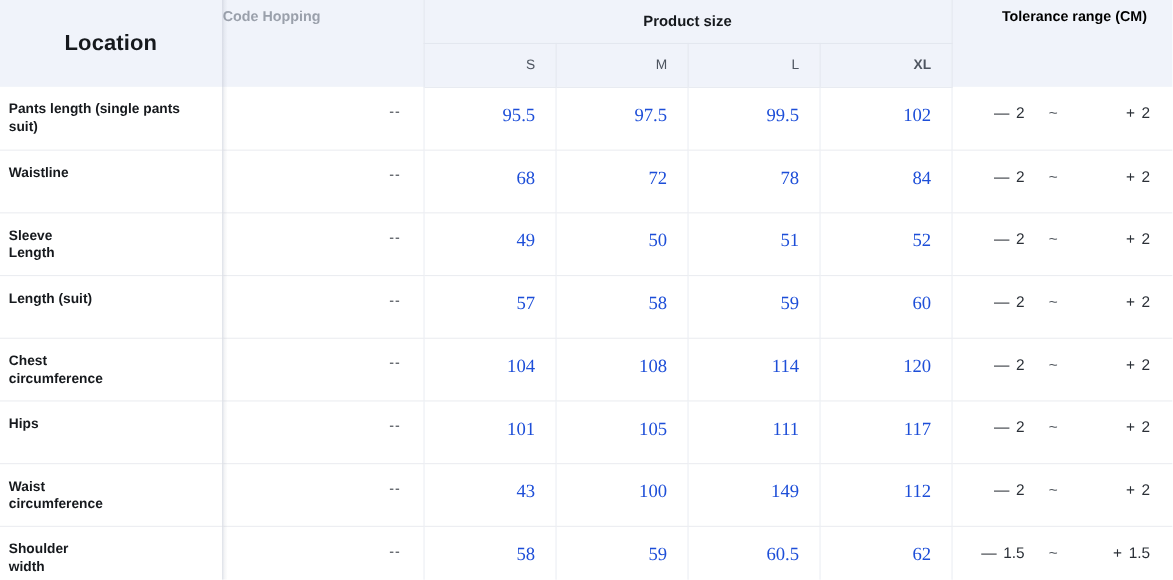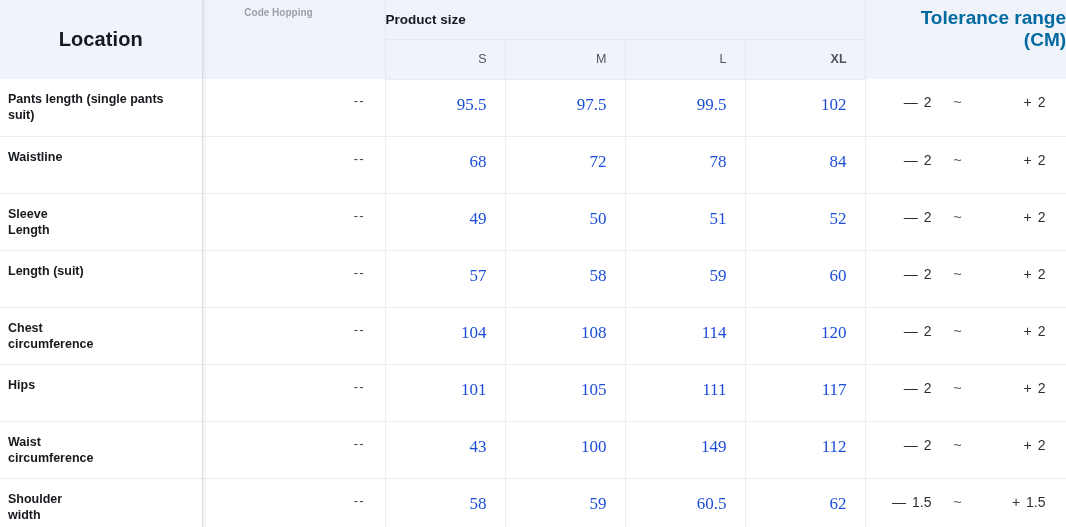--- a/index.html
+++ b/index.html
@@ -43,44 +43,44 @@
     height: 72px;
     font-size: 20px;
     color: #16191d;
     vertical-align: middle;
     border-right: 1px solid #e3e7ef;
     letter-spacing: .1px;
   }
 
   .hd-code {
     height: 72px;
-    font-size: 10px;
+    font-size: 13px;
     color: #9aa0ab;
-    text-align: center;
+    text-align: left;
     vertical-align: top;
     padding: 6px 30px 0 0;
     line-height: 1.32;
     border-right: 1px solid #e3e7ef;
   }
 
   .hd-productsize {
     height: 36px;
     font-size: 13.5px;
     color: #16191d;
-    text-align: left;
+    text-align: center;
     vertical-align: middle;
     border-bottom: 1px solid #e3e7ef;
     border-right: 1px solid #e3e7ef;
   }
 
   .hd-tolerance {
     height: 72px;
-    font-size: 19px;
-    color: #0369a1;
-    text-align: right;
+    font-size: 13px;
+    color: #000000;
+    text-align: center;
     vertical-align: top;
     padding: 7px 0 0 22px;
   }
 
   .hd-size {
     height: 36px;
     font-size: 12.5px;
     font-weight: normal;
     color: #4e5560;
     text-align: right;

